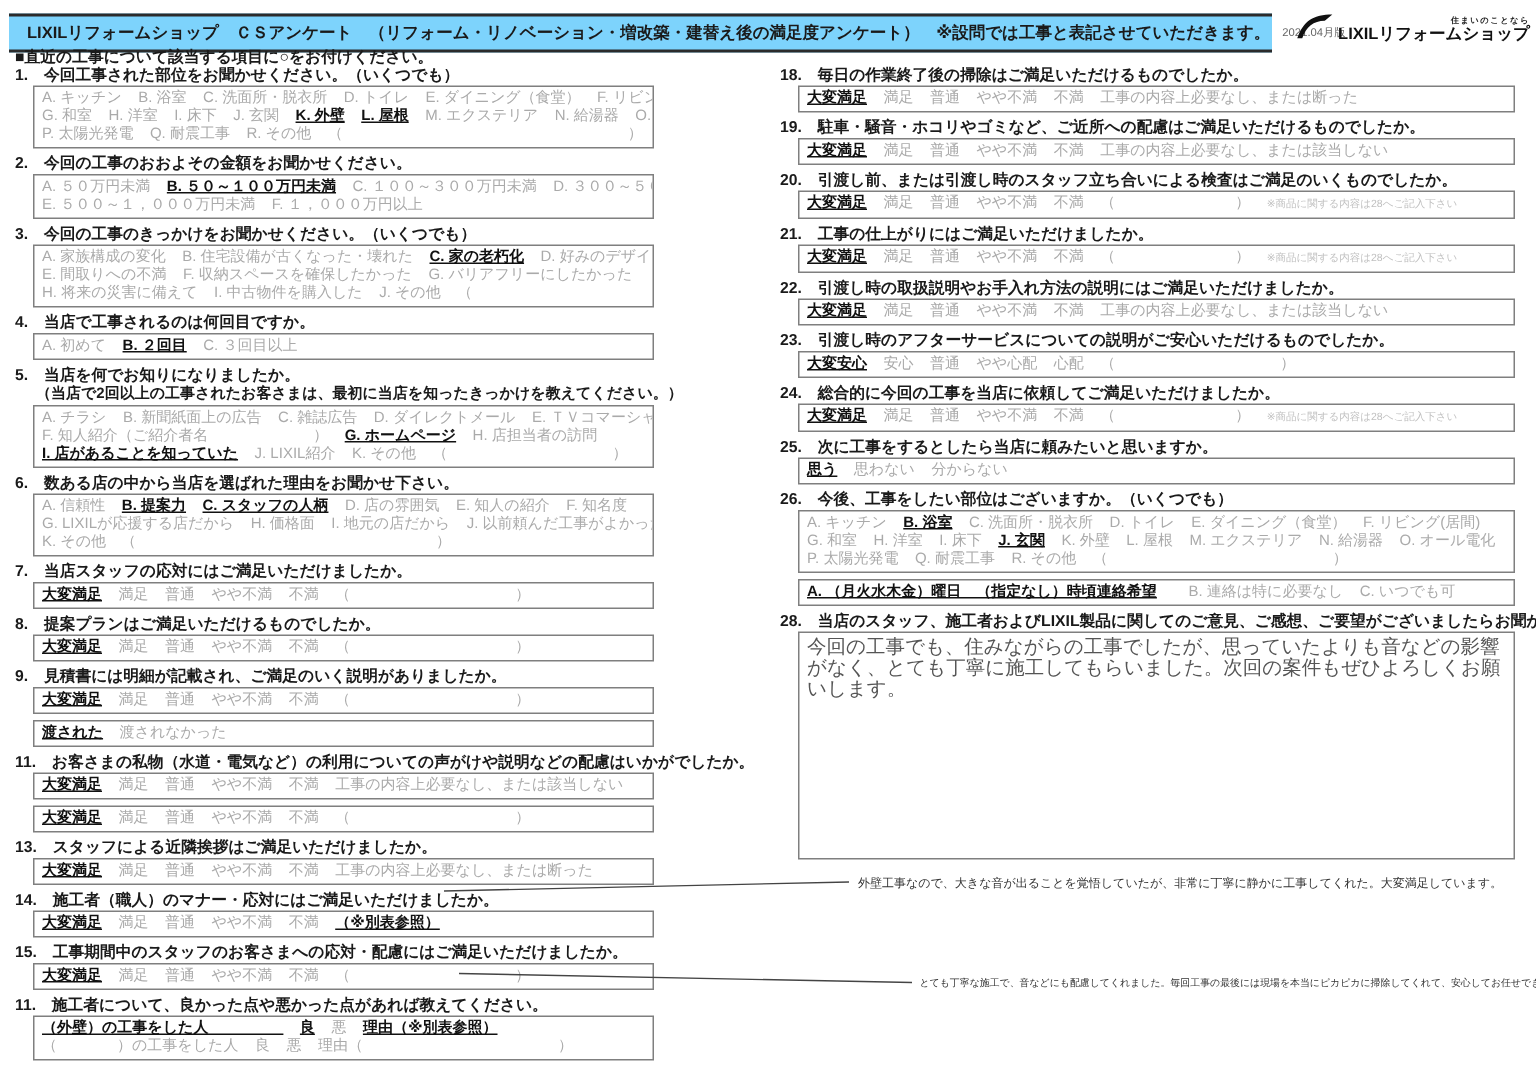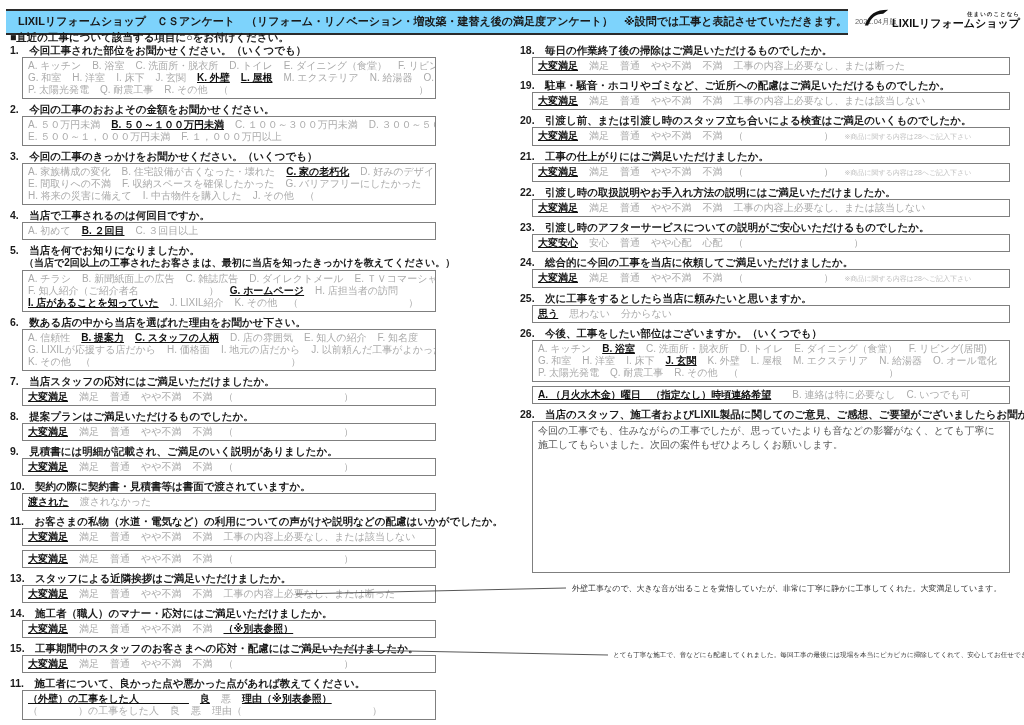--- a/index.html
+++ b/index.html
@@ -34,21 +34,21 @@
     padding:2px 5px 2px 5px;margin:1px 0 4px 12px;overflow:hidden;
   }
   .col-left .abox{width:414px;}
   .col-right .abox{width:478px;}
   .arow{font-size:10px;line-height:12px;white-space:nowrap;}
   .opt{margin-right:11px;}
   .opt.on{color:#111;font-weight:700;text-decoration:underline;text-underline-offset:1px;text-align:right;}
   .opt.off{color:#aaaaaa;}
   .opt.tiny{color:#c0c0c0;font-size:7px;margin-right:0;}
   .cbox{height:152px;}
-  .cbox .ctext{font-size:10px;line-height:14px;color:#555;white-space:normal;display:block;}
+  .cbox .ctext{font-size:13px;line-height:14px;color:#555;white-space:normal;display:block;}
   
   .annot{position:absolute;color:#333;white-space:nowrap;}
   .annot1{left:572px;top:583px;font-size:8px;}
   .annot2{left:613px;top:651px;font-size:6.6px;}
   .lines-overlay{position:absolute;left:0;top:0;pointer-events:none;}
 </style>
 </head>
 <body>
 
 <div class="hdr">
@@ -127,21 +127,20 @@
         <div class="arow"><span class="opt on">大変満足</span><span class="opt off">満足</span><span class="opt off">普通</span><span class="opt off">やや不満</span><span class="opt off">不満</span><span class="opt off">（　　　　　　　　　　　）</span></div>
       </div>
     </div>
     <div class="q">
       <div class="qt">9.　見積書には明細が記載され、ご満足のいく説明がありましたか。</div>
       <div class="abox">
         <div class="arow"><span class="opt on">大変満足</span><span class="opt off">満足</span><span class="opt off">普通</span><span class="opt off">やや不満</span><span class="opt off">不満</span><span class="opt off">（　　　　　　　　　　　）</span></div>
       </div>
     </div>
     <div class="q">
-      <div class="qt">10.　契約の際に契約書・見積書等は書面で渡されていますか。</div>
       <div class="abox">
         <div class="arow"><span class="opt on">渡された</span><span class="opt off">渡されなかった</span></div>
       </div>
     </div>
     <div class="q">
       <div class="qt">11.　お客さまの私物（水道・電気など）の利用についての声がけや説明などの配慮はいかがでしたか。</div>
       <div class="abox">
         <div class="arow"><span class="opt on">大変満足</span><span class="opt off">満足</span><span class="opt off">普通</span><span class="opt off">やや不満</span><span class="opt off">不満</span><span class="opt off">工事の内容上必要なし、または該当しない</span></div>
       </div>
     </div>

